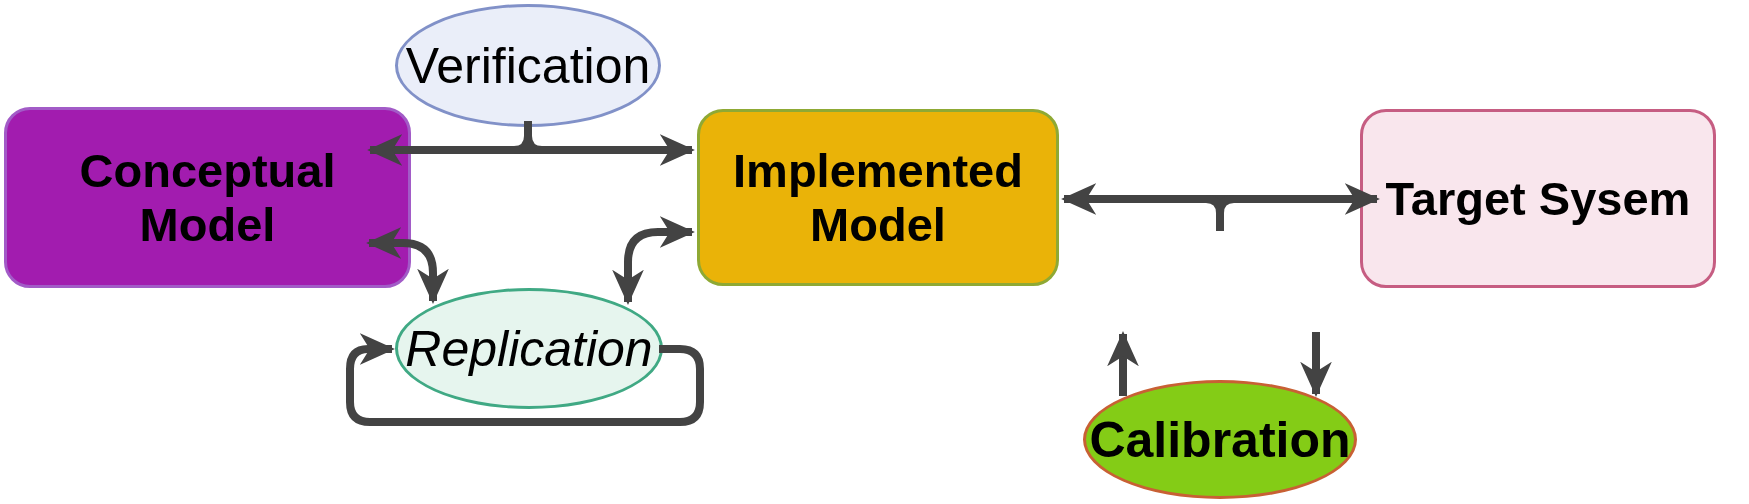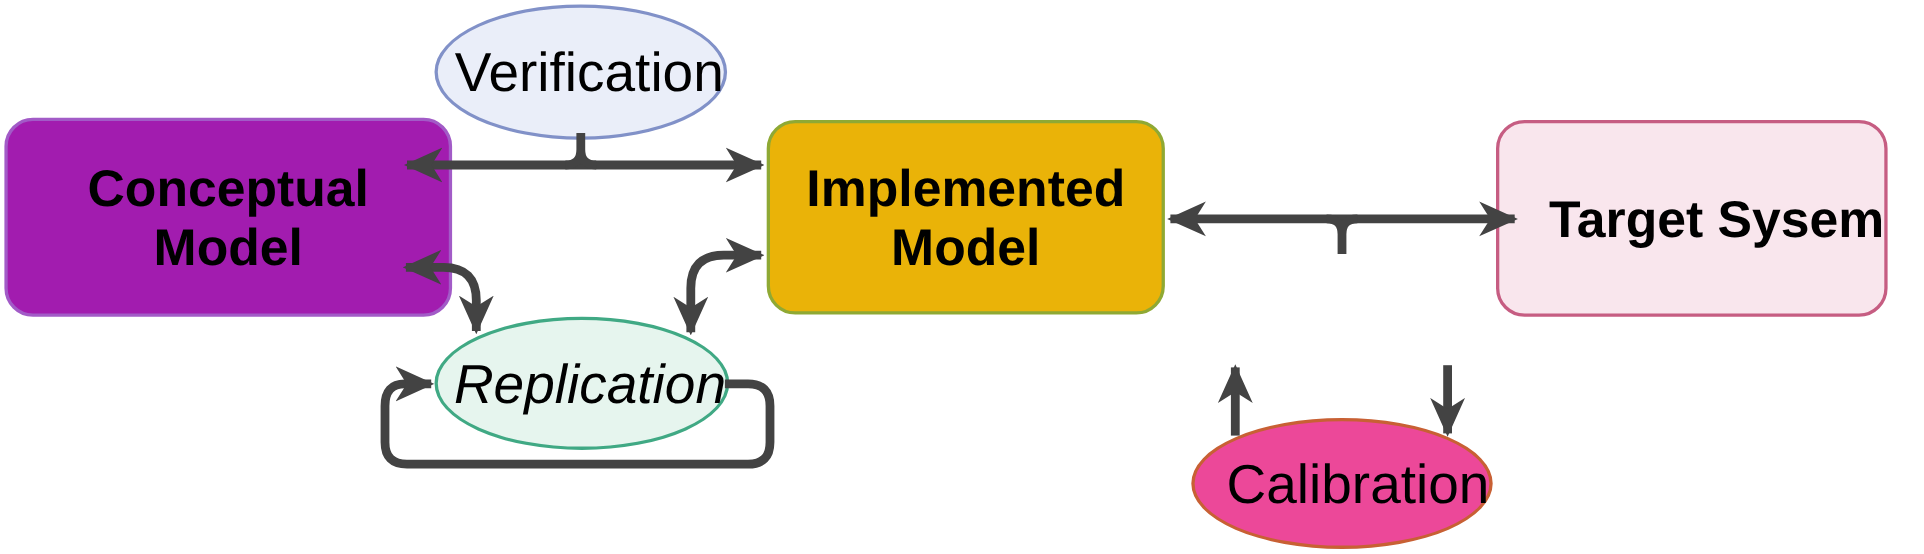--- a/index.html
+++ b/index.html
@@ -6,21 +6,21 @@
   #canvas {
     position:relative;
     width:1749px; height:504px;
     background:#ffffff;
     font-family:"Liberation Sans", sans-serif;
     overflow:hidden;
   }
   .node {
     position:absolute;
     box-sizing:border-box;
-    display:flex; align-items:center; justify-content:flex-end;
+    display:flex; align-items:center; justify-content:center;
     text-align:center;
     color:#000;
     z-index:1;
   }
   .box {
     border:3.5px solid;
     border-radius:26px;
     font-weight:bold;
     font-size:47px;
     line-height:1.13;
@@ -64,21 +64,21 @@
 
   <div class="node box" style="left: 1360px; top: 109px; width: 356px; height: 179px; background-color: rgb(249, 230, 237); border-color: rgb(198, 93, 130);">
     <span>Target Sysem</span>
   </div>
 
   <div class="node oval" style="left: 395px; top: 288px; width: 268px; height: 121px; background-color: rgb(230, 245, 238); border-color: rgb(64, 169, 132); font-style: italic;">
     <span>Replication</span>
   </div>
 
 
-  <div class="node oval" style="left: 1083px; top: 380px; width: 274px; height: 119px; background-color: #ec4899; border-color: rgb(200, 96, 52);">
+  <div class="node oval" style="left: 1083px; top: 380px; width: 274px; height: 119px; background-color: #84cc16; border-color: rgb(200, 96, 52); font-weight: bold;">
     <span>Calibration</span>
   </div>
 
   <svg class="edges" width="1749" height="504" viewBox="0 0 1749 504">
     <defs>
       <marker id="ah" viewBox="0 0 12 12" refX="11" refY="6" markerWidth="4.4" markerHeight="4.4" markerUnits="strokeWidth" orient="auto-start-reverse">
         <path d="M0 0.6 L12 6 L0 11.4 L3.4 6 Z" fill="var(--arrow, #434343)" stroke="none"></path>
       </marker>
     </defs>
 

